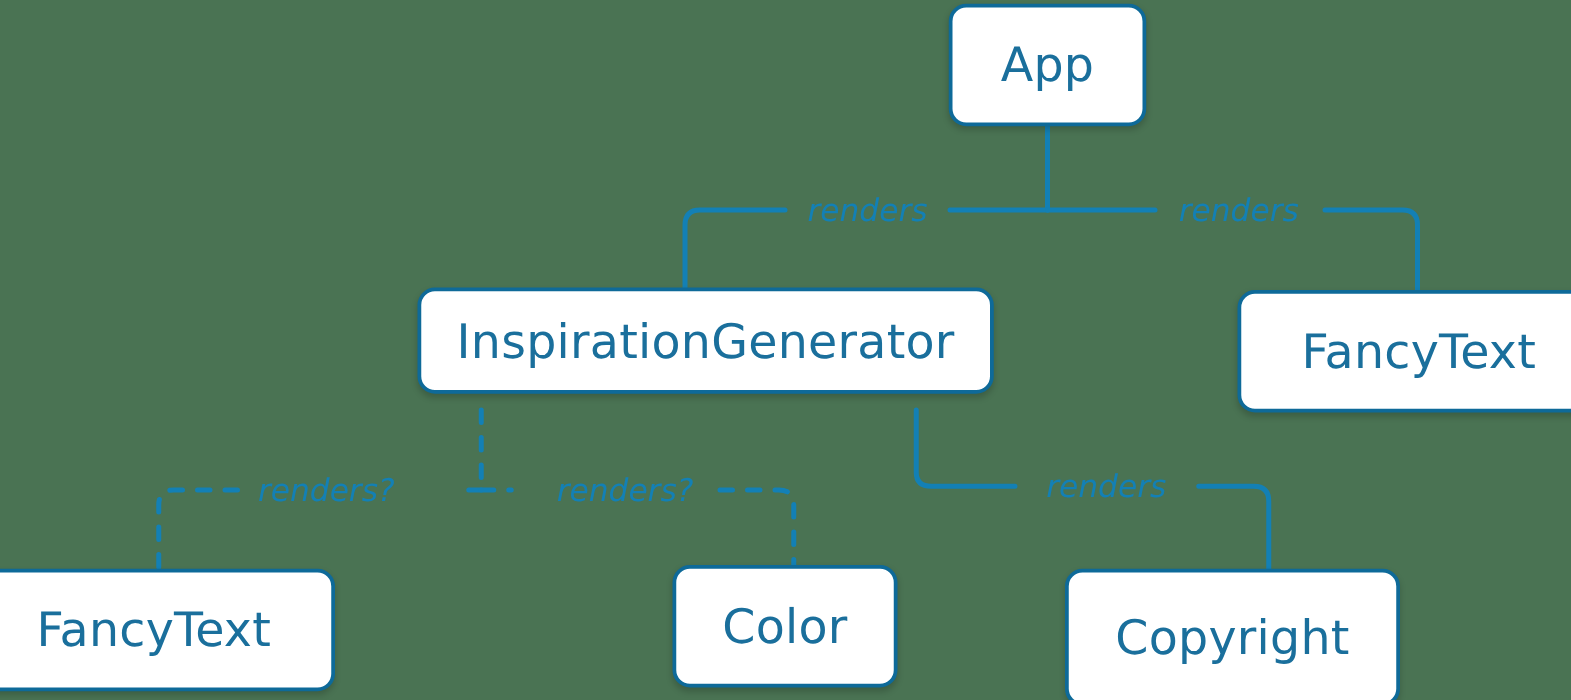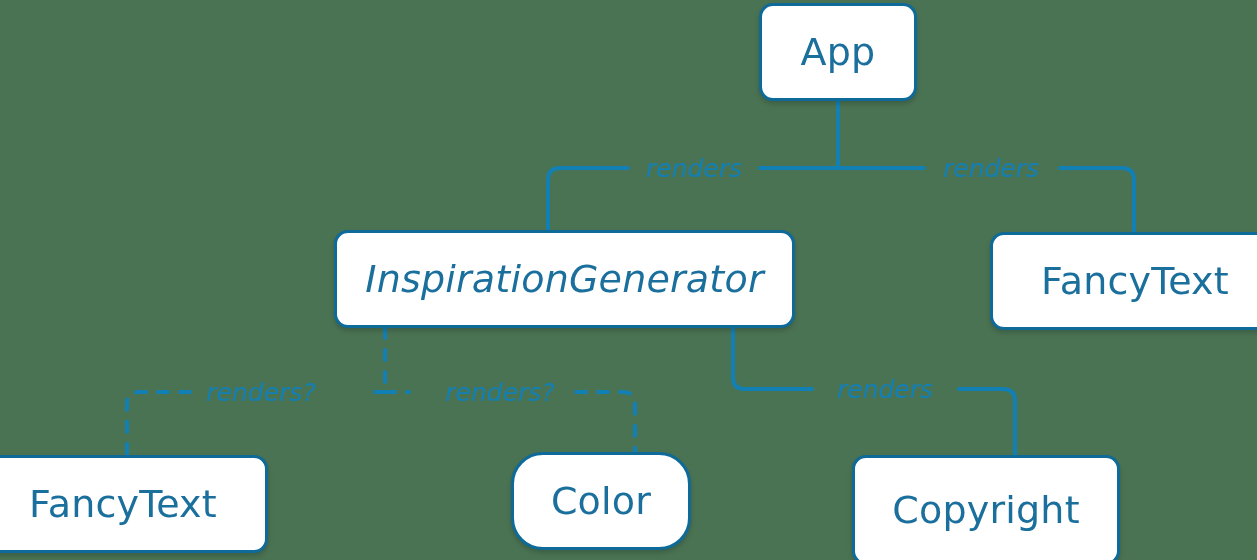--- a/index.html
+++ b/index.html
@@ -38,24 +38,24 @@
     box-shadow: 0 3px 5px rgba(0,0,0,0.18);
   }
   .node-label {
     color: #1a6f9c;
     font-size: 38px;
     line-height: 1;
     letter-spacing: 0.2px;
     white-space: nowrap;
   }
   .node-app        { left: 759px;  top: 3px;   width: 158px; height: 98px; }
-  .node-inspgen    { left: 334px;  top: 230px; width: 461px; height: 98px; font-style: italic; }
+  .node-inspgen    { left: 334px;  top: 230px; width: 461px; height: 85px; }
   .node-fancy-r    { left: 990px;  top: 232px; width: 290px; height: 98px; }
   .node-fancy-b    { left: -22px;  top: 455px; width: 290px; height: 98px; }
-  .node-color      { left: 511px;  top: 452px; width: 180px; height: 98px; border-radius: 32px; }
+  .node-color      { left: 538px;  top: 452px; width: 180px; height: 98px; }
   .node-copyright  { left: 852px;  top: 455px; width: 268px; height: 110px; }
 
   .edge-label {
     position: absolute;
     color: #1380b5;
     font-size: 25px;
     line-height: 1;
     white-space: nowrap;
     transform: translate(-50%, -50%);
     font-weight: 500;

